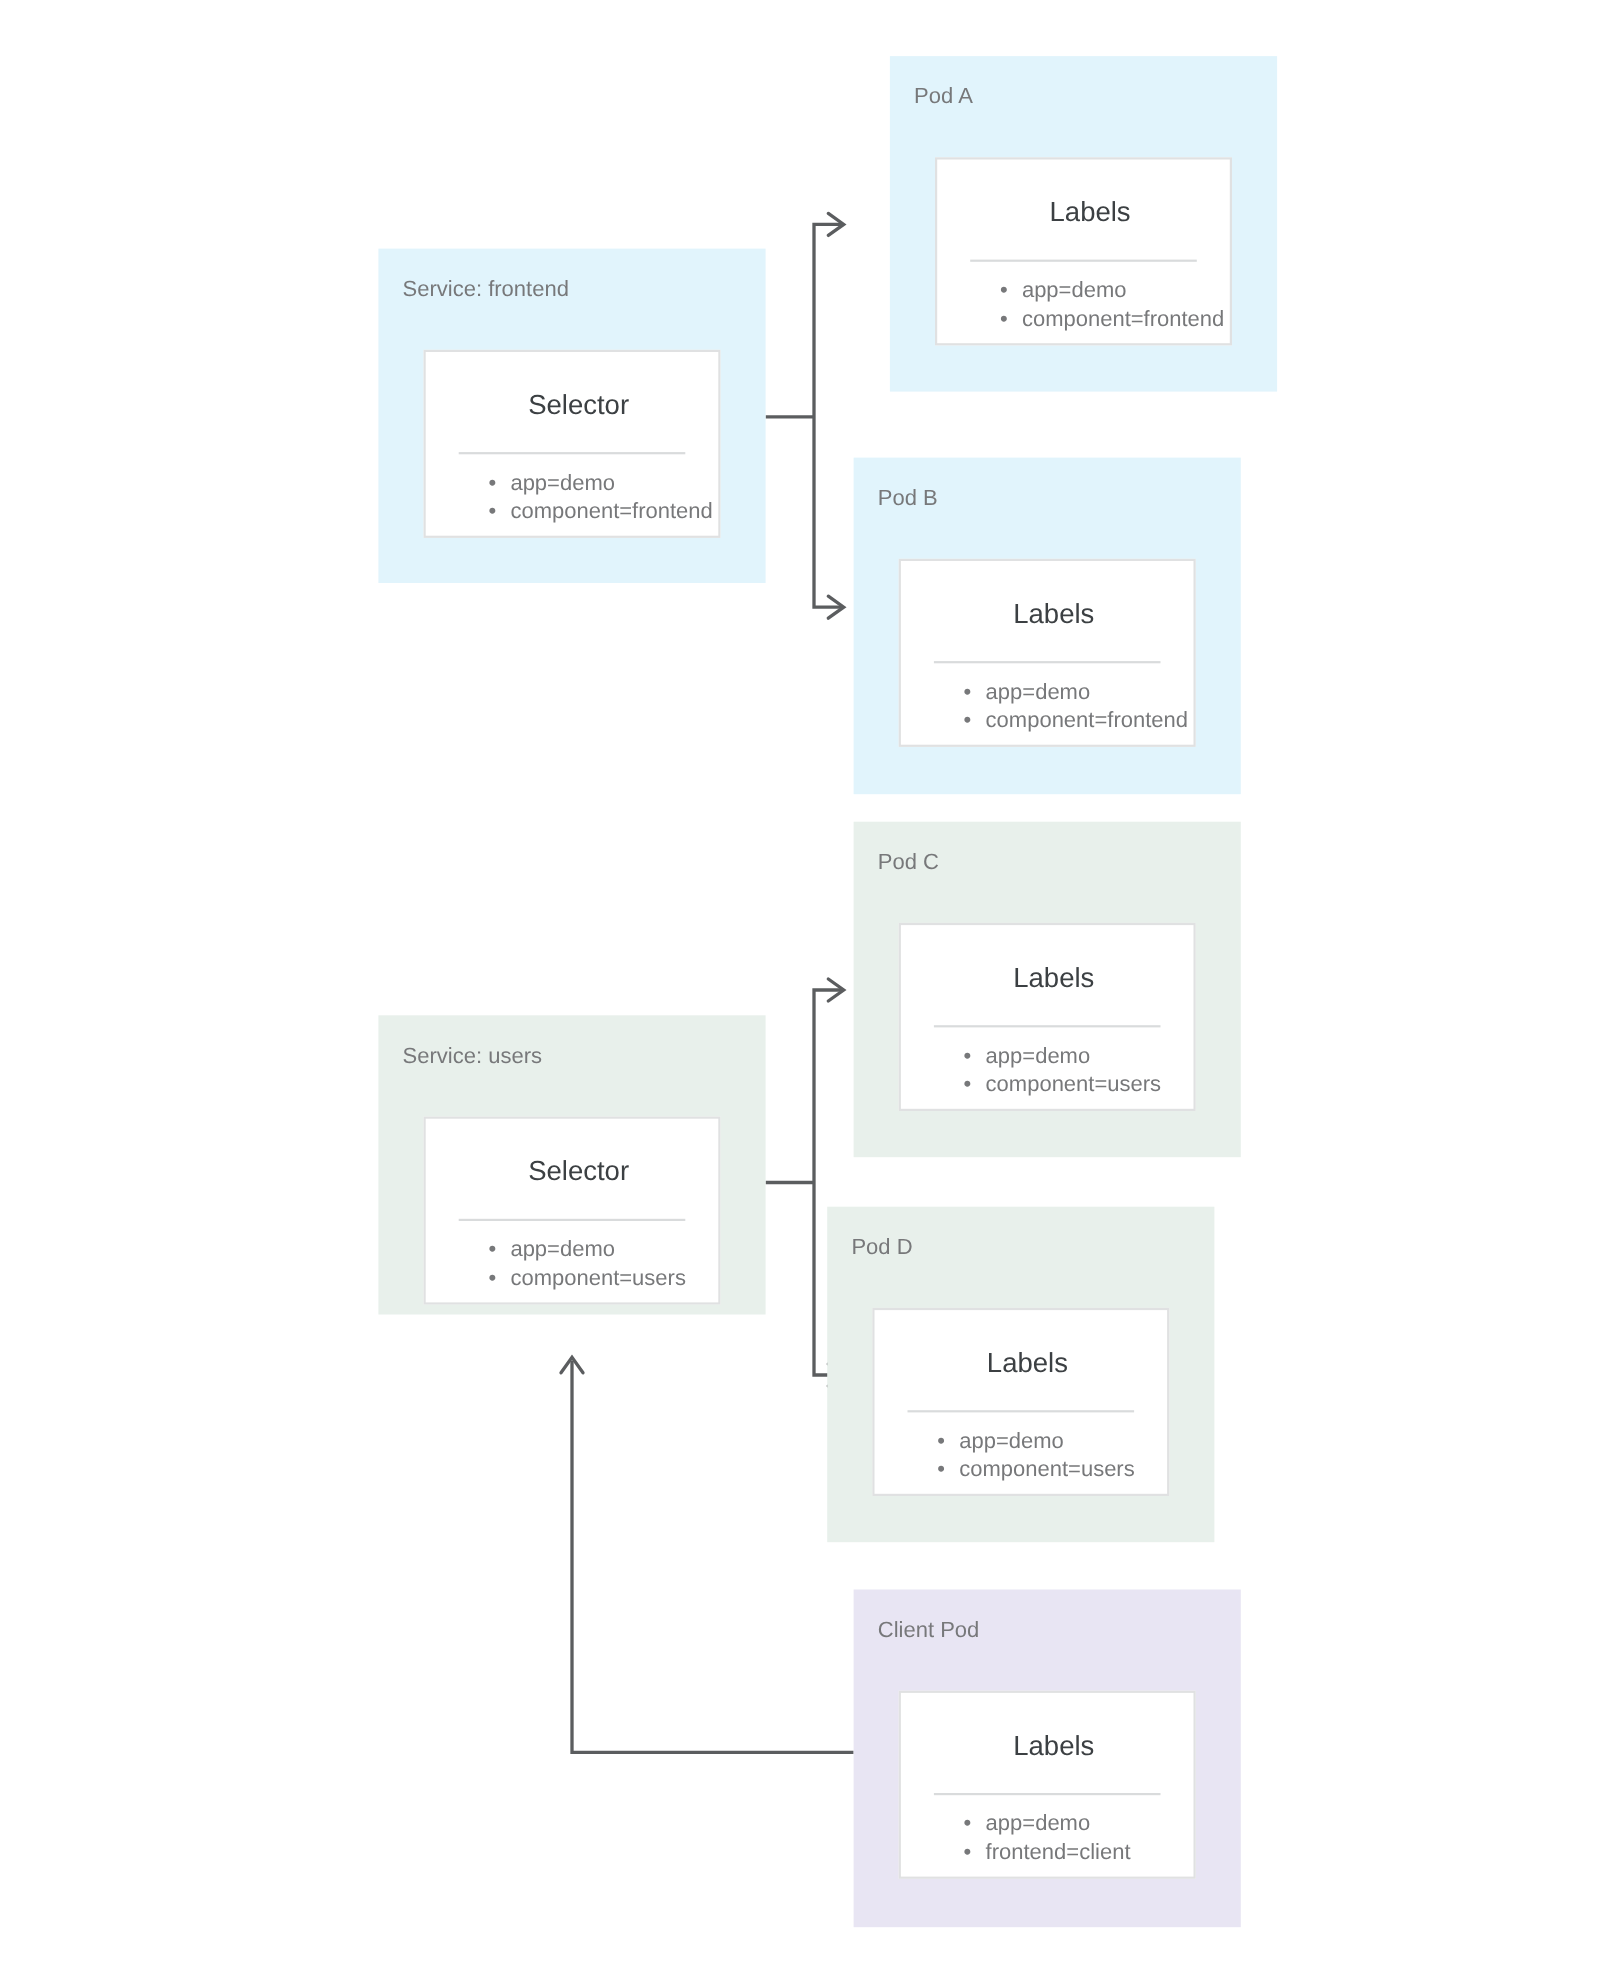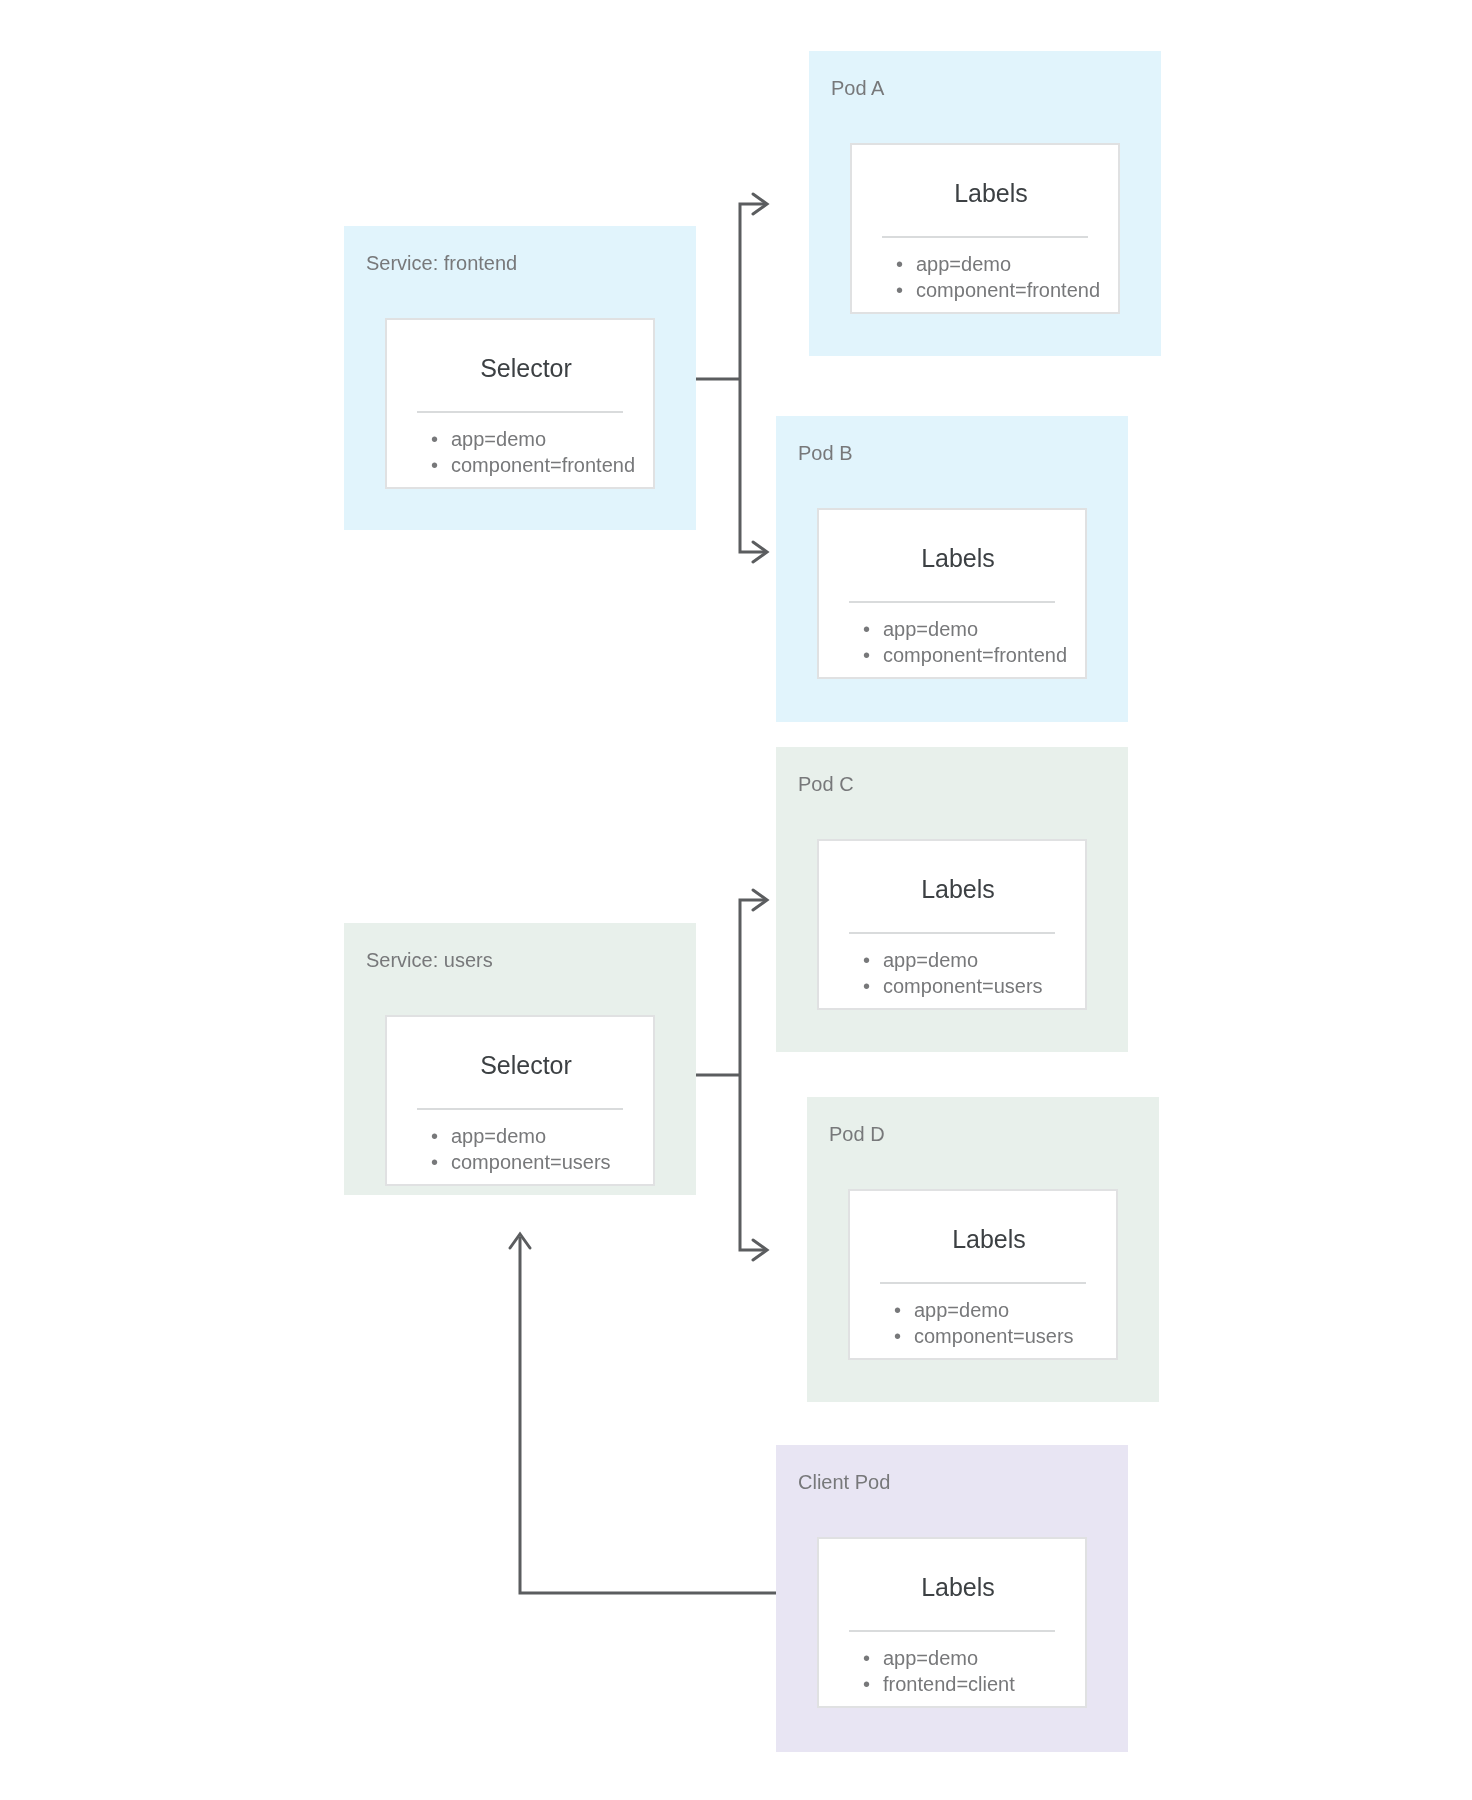--- a/index.html
+++ b/index.html
@@ -26,21 +26,21 @@
   .node { position: absolute; width: 352px; }
   .node.bg-frontend { background: var(--frontend-bg); }
   .node.bg-users    { background: var(--users-bg); }
   .node.bg-client   { background: var(--client-bg); }
 
   .pos-service-frontend { left: 344px; top: 226px;  height: 304px; }
   .pos-pod-a            { left: 776px; top: 51px;   height: 305px; margin-left: 33px; }
   .pos-pod-b            { left: 776px; top: 400px;  height: 306px; margin-top: 16px; }
   .pos-service-users    { left: 344px; top: 923px;  height: 272px; }
   .pos-pod-c            { left: 776px; top: 747px;  height: 305px; }
-  .pos-pod-d            { left: 807px; top: 1097px; height: 305px; }
+  .pos-pod-d            { left: 752px; top: 1097px; height: 305px; }
   .pos-client-pod       { left: 776px; top: 1445px; height: 307px; }
 
   .node-label {
     position: absolute;
     left: 22px;
     top: 24px;
     font-size: 20px;
     line-height: 26px;
     color: var(--label-text);
   }
@@ -62,21 +62,21 @@
     padding-left: 12px;
   }
   .card-divider {
     border: none;
     border-top: 2px solid var(--divider);
     margin: 28px 30px 0 30px;
   }
   .card ul {
     list-style: none;
     margin: 13px 0 0 0;
-    padding: 0 0 0 44px;
+    padding: 0 0 0 57px;
   }
   .card li {
     position: relative;
     padding-left: 20px;
     font-size: 20px;
     line-height: 26px;
     color: var(--label-text);
   }
   .card li::before {
     content: "\2022";

